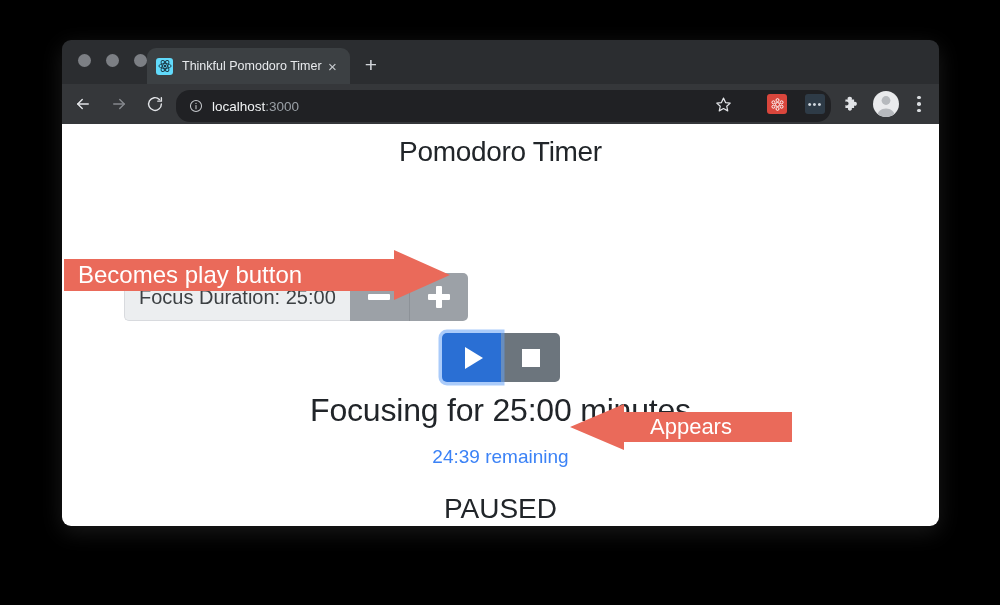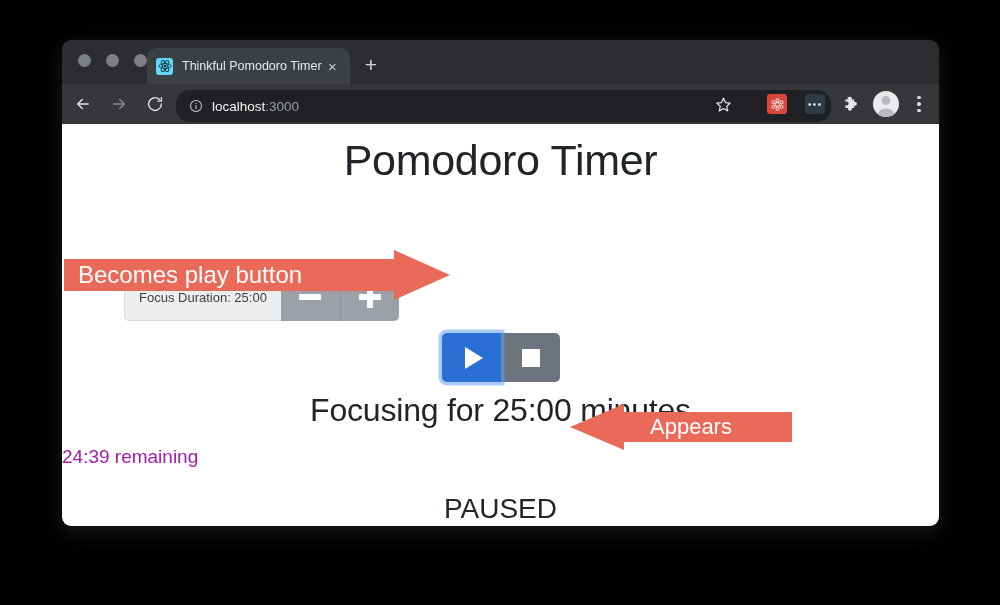--- a/index.html
+++ b/index.html
@@ -147,21 +147,21 @@
   
   #page-content {
     position: relative;
     height: 402px;
     background: #ffffff;
   }
   #page-title {
     position: absolute;
     left: 0; right: 0; top: 12px;
     text-align: center;
-    font-size: 43px;
+    font-size: 28px;
     font-weight: 400;
     color: #212529;
     letter-spacing: -0.3px;
   }
 
   
   .duration-group {
     position: absolute;
     top: 149px;
     display: flex;
@@ -169,21 +169,21 @@
   }
   #focus-duration-group { left: 62px; }
   #break-duration-group { left: 495px; }
   .duration-label {
     display: flex; align-items: center;
     padding: 0 14px;
     background: #eceef0;
     border: 1px solid #d8dade;
     border-right: none;
     border-radius: 5px 0 0 5px;
-    font-size: 13px;
+    font-size: 20px;
     color: #3c4043;
     white-space: nowrap;
   }
   .dur-btn {
     width: 59px;
     background: #9ca1a7;
     display: flex; align-items: center; justify-content: center;
     color: #ffffff;
   }
   .dur-btn.first { border-radius: 0; }
@@ -233,21 +233,22 @@
 
   
   #session-title {
     position: absolute; left: 0; right: 0; top: 268px;
     text-align: center;
     font-size: 32px; font-weight: 400; color: #212529;
     letter-spacing: -0.2px;
   }
   #session-remaining {
     position: absolute; left: 0; right: 0; top: 322px;
-    font-size: 19px; color: #a21caf;
+    text-align: center;
+    font-size: 19px; color: #3b82f6;
   }
   #session-status {
     position: absolute; left: 0; right: 0; top: 369px;
     text-align: center;
     font-size: 28px; color: #212529;
   }
 
   
   .annotation { position: absolute; }
   #annotation-play {

